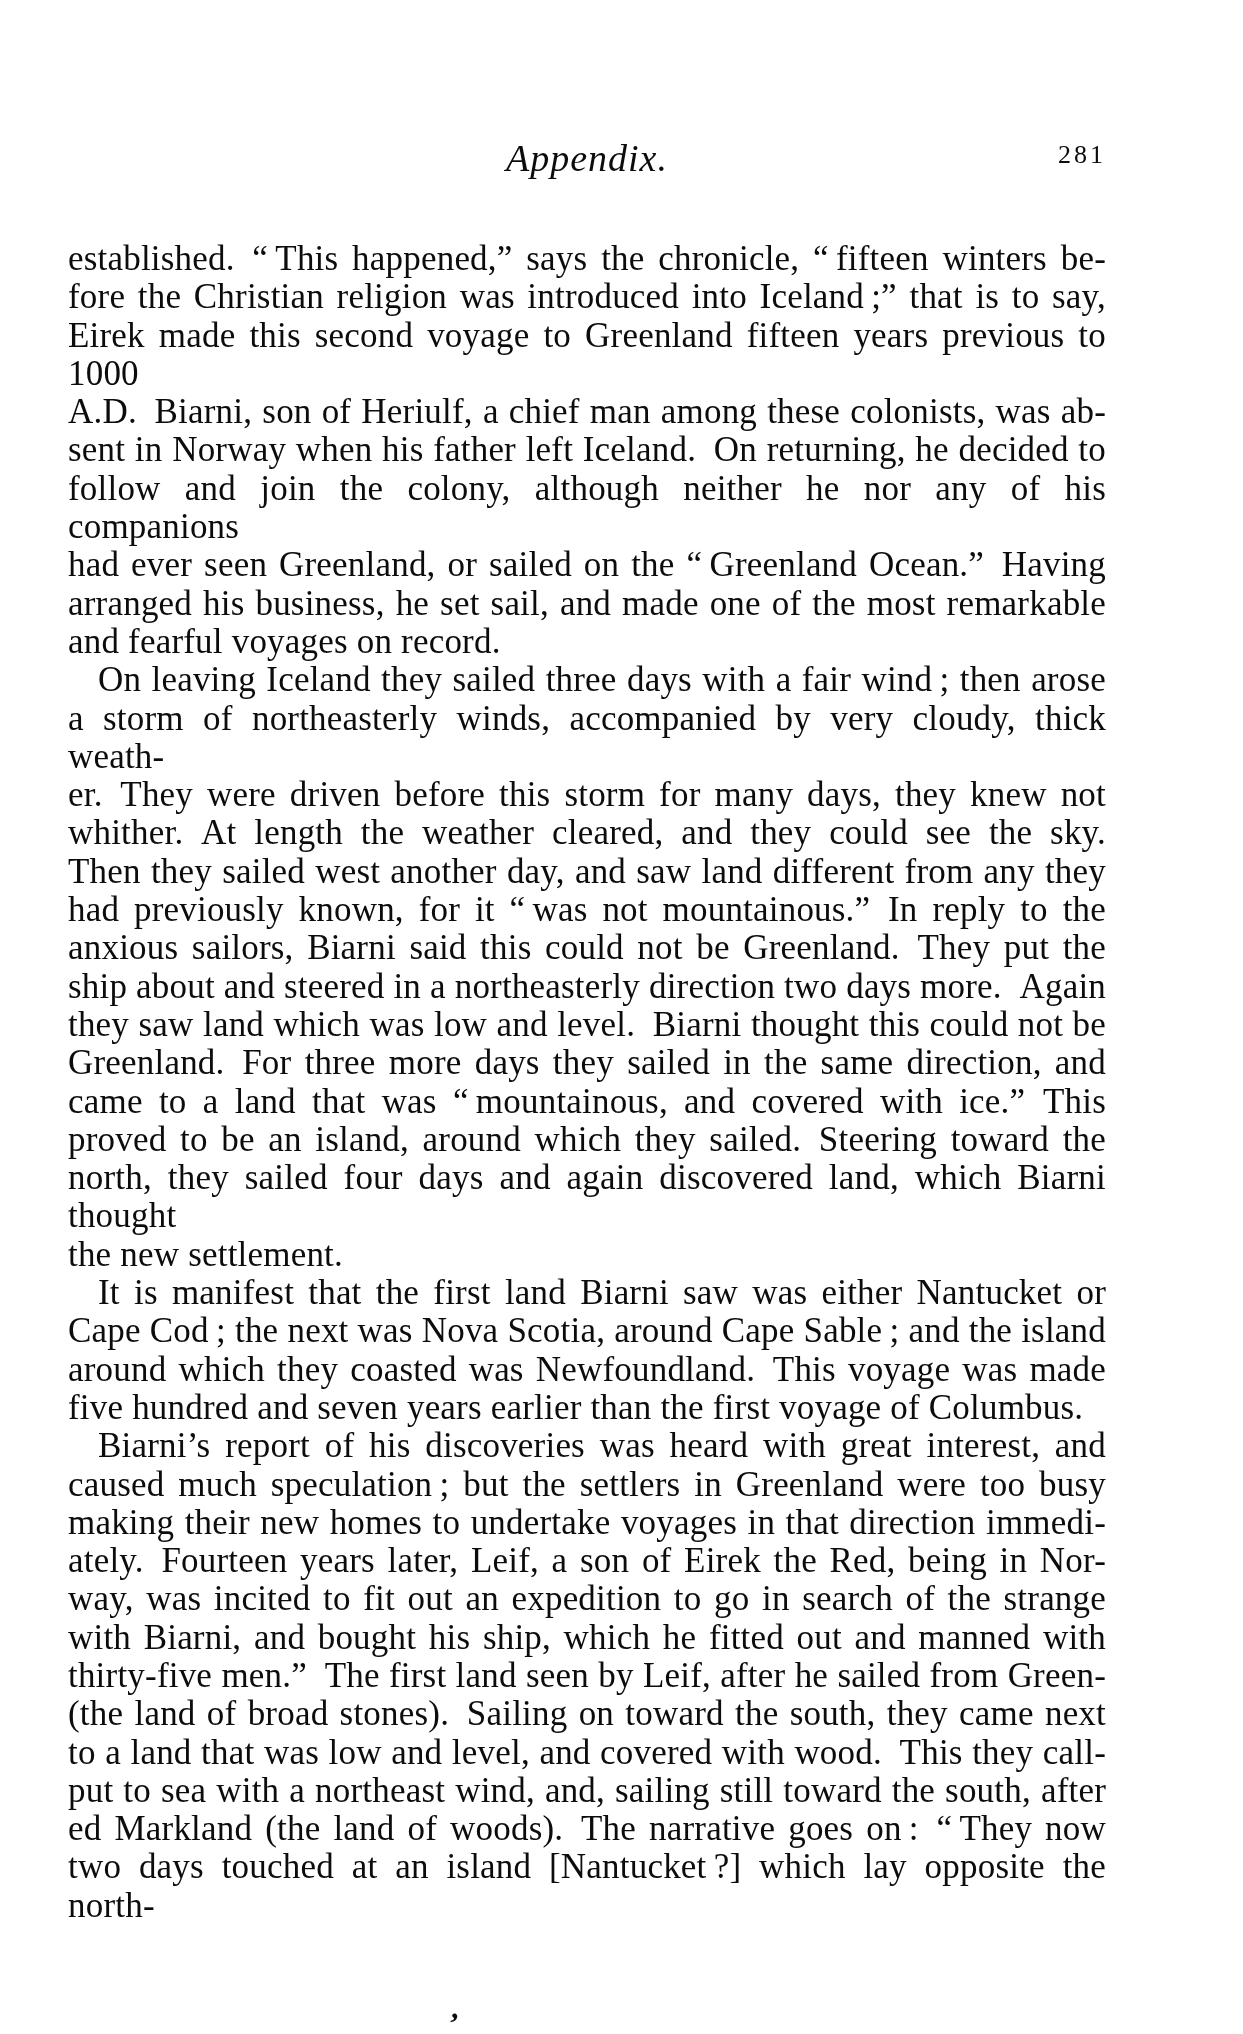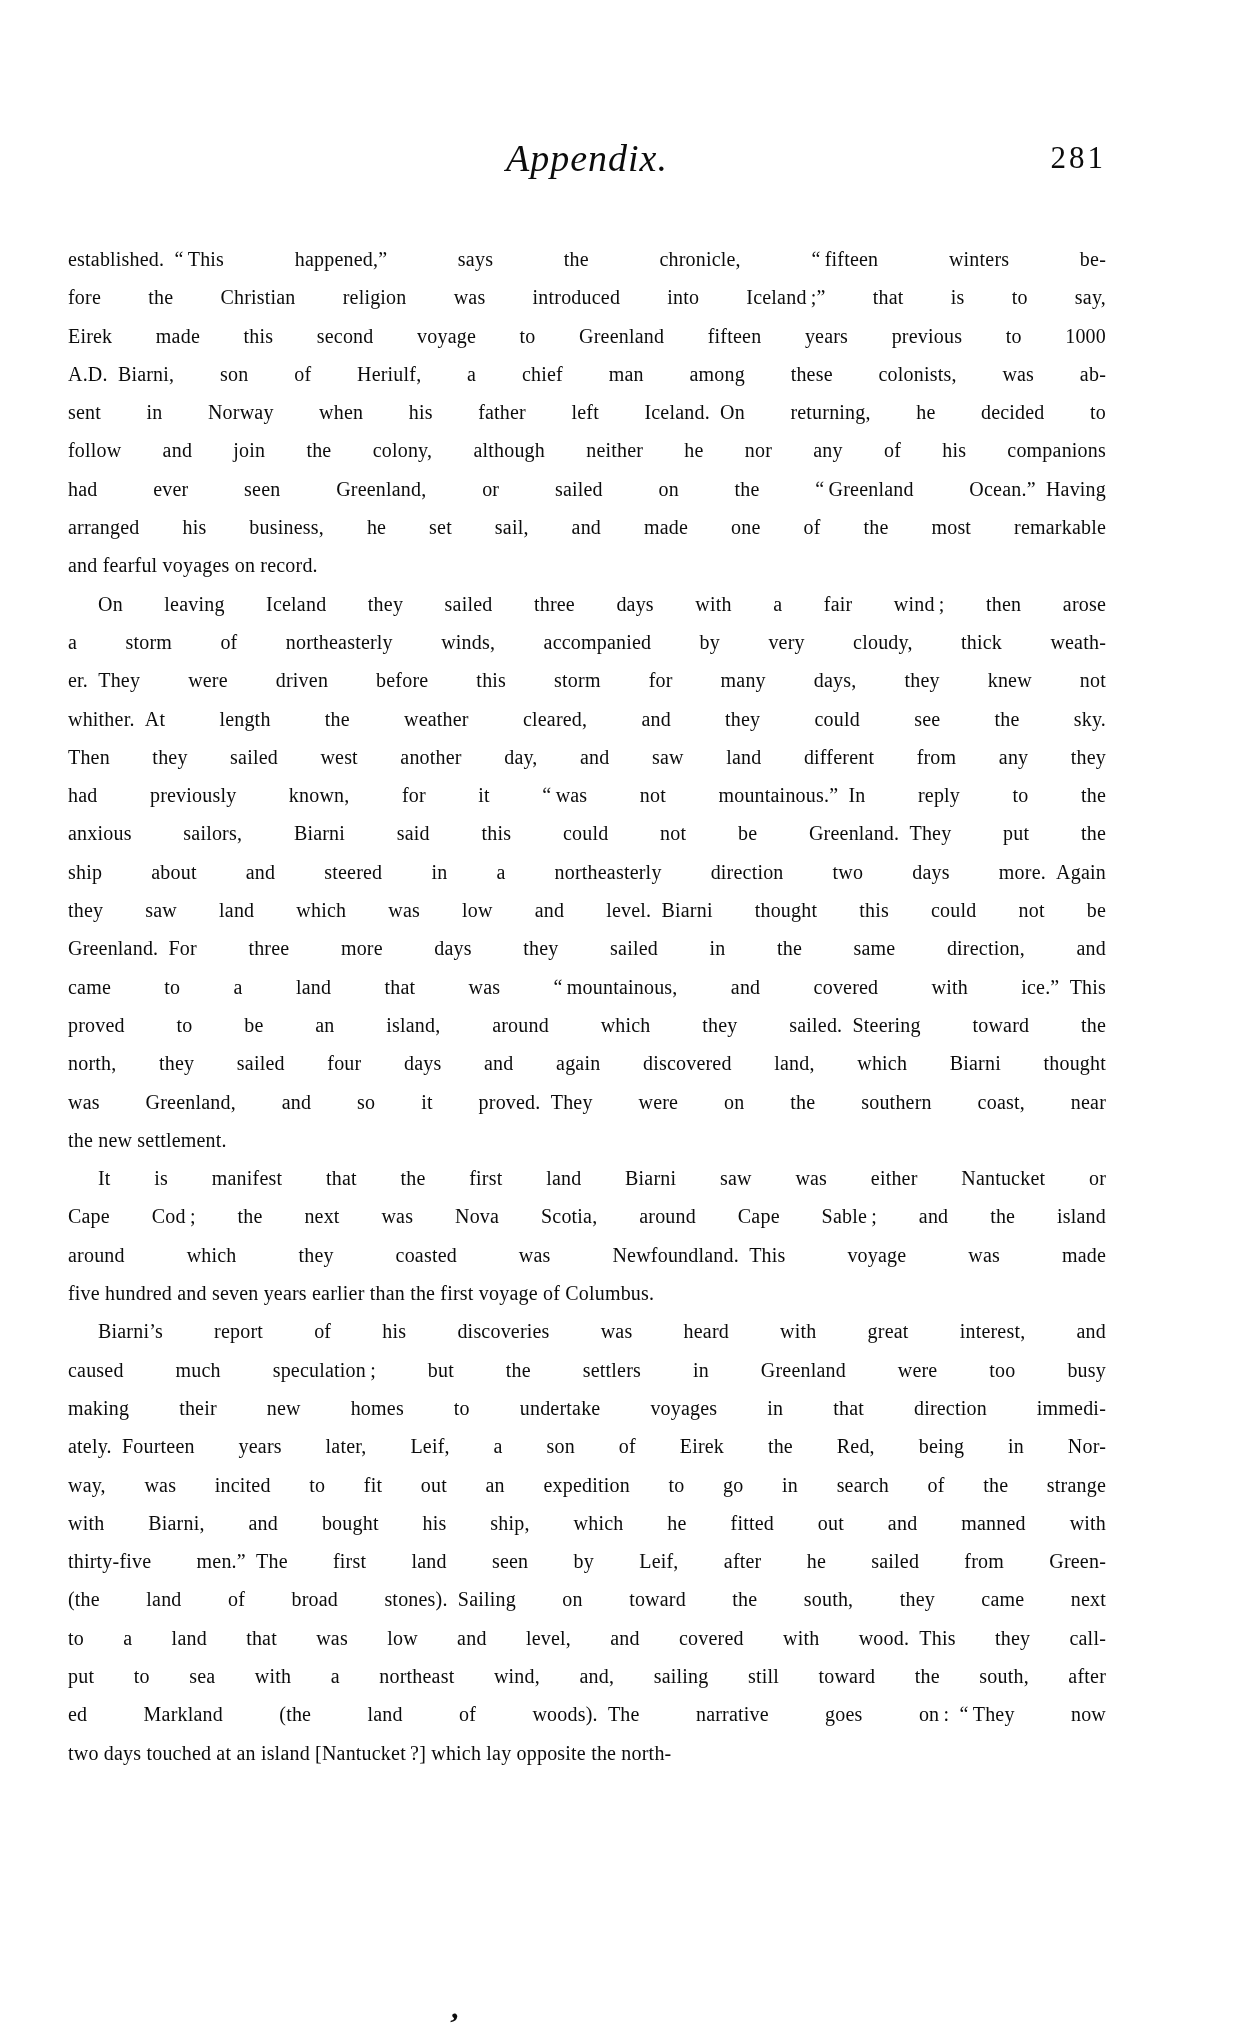--- a/index.html
+++ b/index.html
@@ -31,29 +31,29 @@
     display: block;
     text-align: center;
     font-style: italic;
     font-size: 38px;
     letter-spacing: 1px;
   }
   .page-num {
     position: absolute;
     right: 0;
     top: 4px;
-    font-size: 31px;
+    font-size: 26px;
     letter-spacing: 3px;
   }
   .paragraph {
     margin: 0;
     padding: 0;
   }
   .line {
-    font-size: 20px;
+    font-size: 35px;
     line-height: 38.3px;
     text-align: justify;
     text-align-last: justify;
     white-space: normal;
     letter-spacing: 0.2px;
   }
   .line.last {
     text-align-last: left;
   }
   .line.indent {
@@ -97,21 +97,20 @@
           <div class="line">whither. At length the weather cleared, and they could see the sky.</div>
           <div class="line">Then they sailed west another day, and saw land different from any they</div>
           <div class="line">had previously known, for it “ was not mountainous.” In reply to the</div>
           <div class="line">anxious sailors, Biarni said this could not be Greenland. They put the</div>
           <div class="line">ship about and steered in a northeasterly direction two days more. Again</div>
           <div class="line">they saw land which was low and level. Biarni thought this could not be</div>
           <div class="line">Greenland. For three more days they sailed in the same direction, and</div>
           <div class="line">came to a land that was “ mountainous, and covered with ice.” This</div>
           <div class="line">proved to be an island, around which they sailed. Steering toward the</div>
           <div class="line">north, they sailed four days and again discovered land, which Biarni thought</div>
-          <div class="line">was Greenland, and so it proved. They were on the southern coast, near</div>
           <div class="line last">the new settlement.</div>
         </div>
         <div class="paragraph">
           <div class="line indent">It is manifest that the first land Biarni saw was either Nantucket or</div>
           <div class="line">Cape Cod ; the next was Nova Scotia, around Cape Sable ; and the island</div>
           <div class="line">around which they coasted was Newfoundland. This voyage was made</div>
           <div class="line last">five hundred and seven years earlier than the first voyage of Columbus.</div>
         </div>
         <div class="paragraph">
           <div class="line indent">Biarni’s report of his discoveries was heard with great interest, and</div>

